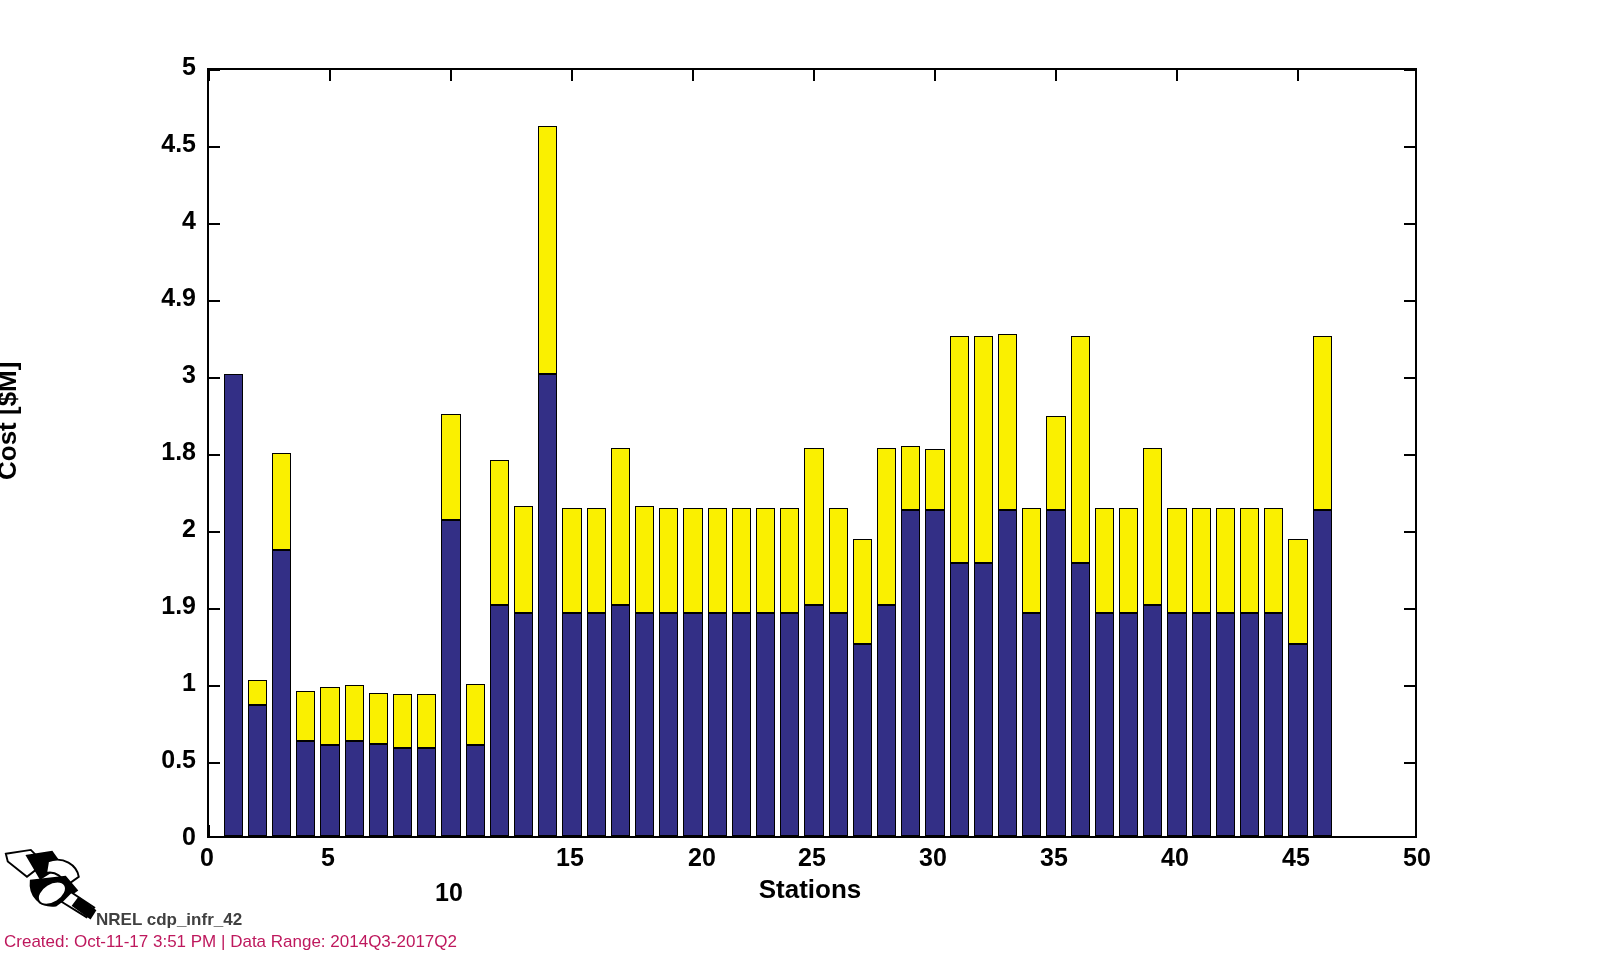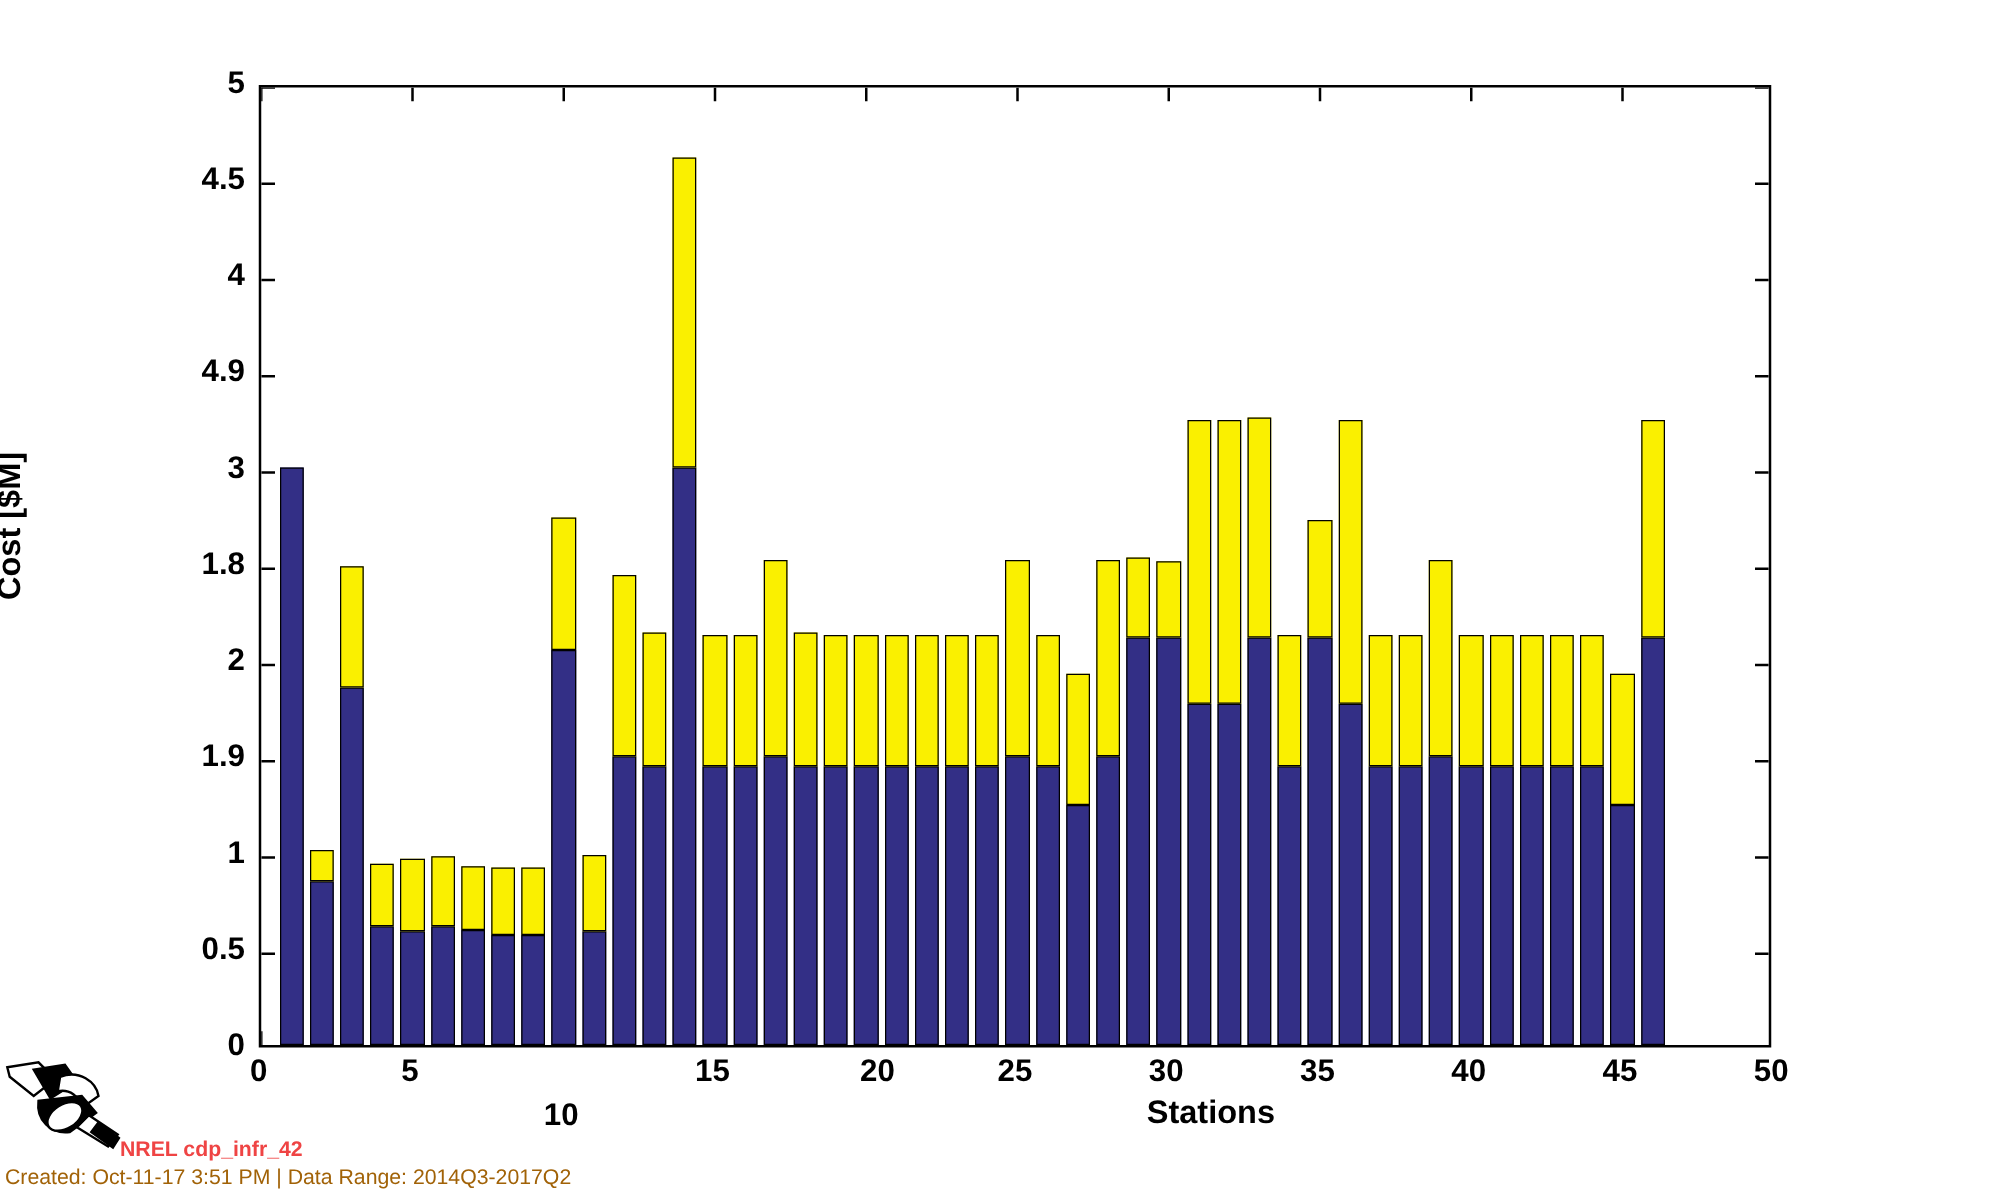--- a/index.html
+++ b/index.html
@@ -41,21 +41,21 @@
   }
 
   
   .axis-y-title{
     position:absolute;left:-8px;top:480px;
     transform:rotate(-90deg);transform-origin:left top;
     font-size:26px;font-weight:bold;color:#000;white-space:nowrap;
   }
   .axis-x-title{
     position:absolute;left:600px;top:874px;width:420px;
-    text-align:right;font-size:26px;font-weight:bold;color:#000;
+    text-align:center;font-size:26px;font-weight:bold;color:#000;
   }
 
   
   .bar{position:absolute;bottom:0;box-sizing:border-box;}
   .seg{position:absolute;left:0;width:100%;box-sizing:border-box;border:1.3px solid #000;}
   .seg.state{background:#332F86;}
   .seg.share{background:#FAF000;}
 
   
   .legend{
@@ -68,25 +68,25 @@
   .legend-swatch{width:36px;height:25px;border:1.4px solid #000;box-sizing:border-box;display:block;}
   .legend-swatch.state{background:#332F86;}
   .legend-swatch.share{background:#FAF000;}
   .legend-label{font-size:24px;font-weight:bold;color:#000;line-height:25px;white-space:nowrap;}
 
   
   .footer{position:absolute;left:0;top:838px;width:700px;height:122px;}
   .nozzle{position:absolute;left:2px;top:10px;width:96px;height:72px;}
   .nrel-id{
     position:absolute;left:96px;top:72px;
-    font-size:17px;font-weight:bold;color:#ef4444;white-space:nowrap;
+    font-size:17px;font-weight:bold;color:#404040;white-space:nowrap;
   }
   .created{
     position:absolute;left:4px;top:94px;
-    font-size:17px;color:#a16207;white-space:nowrap;
+    font-size:17px;color:#be185d;white-space:nowrap;
   }
   .footnote{
     position:absolute;left:398px;top:893px;
     font-size:21px;color:#000;white-space:nowrap;
   }
 </style>
 </head>
 <body>
 
 <div id="fig">

